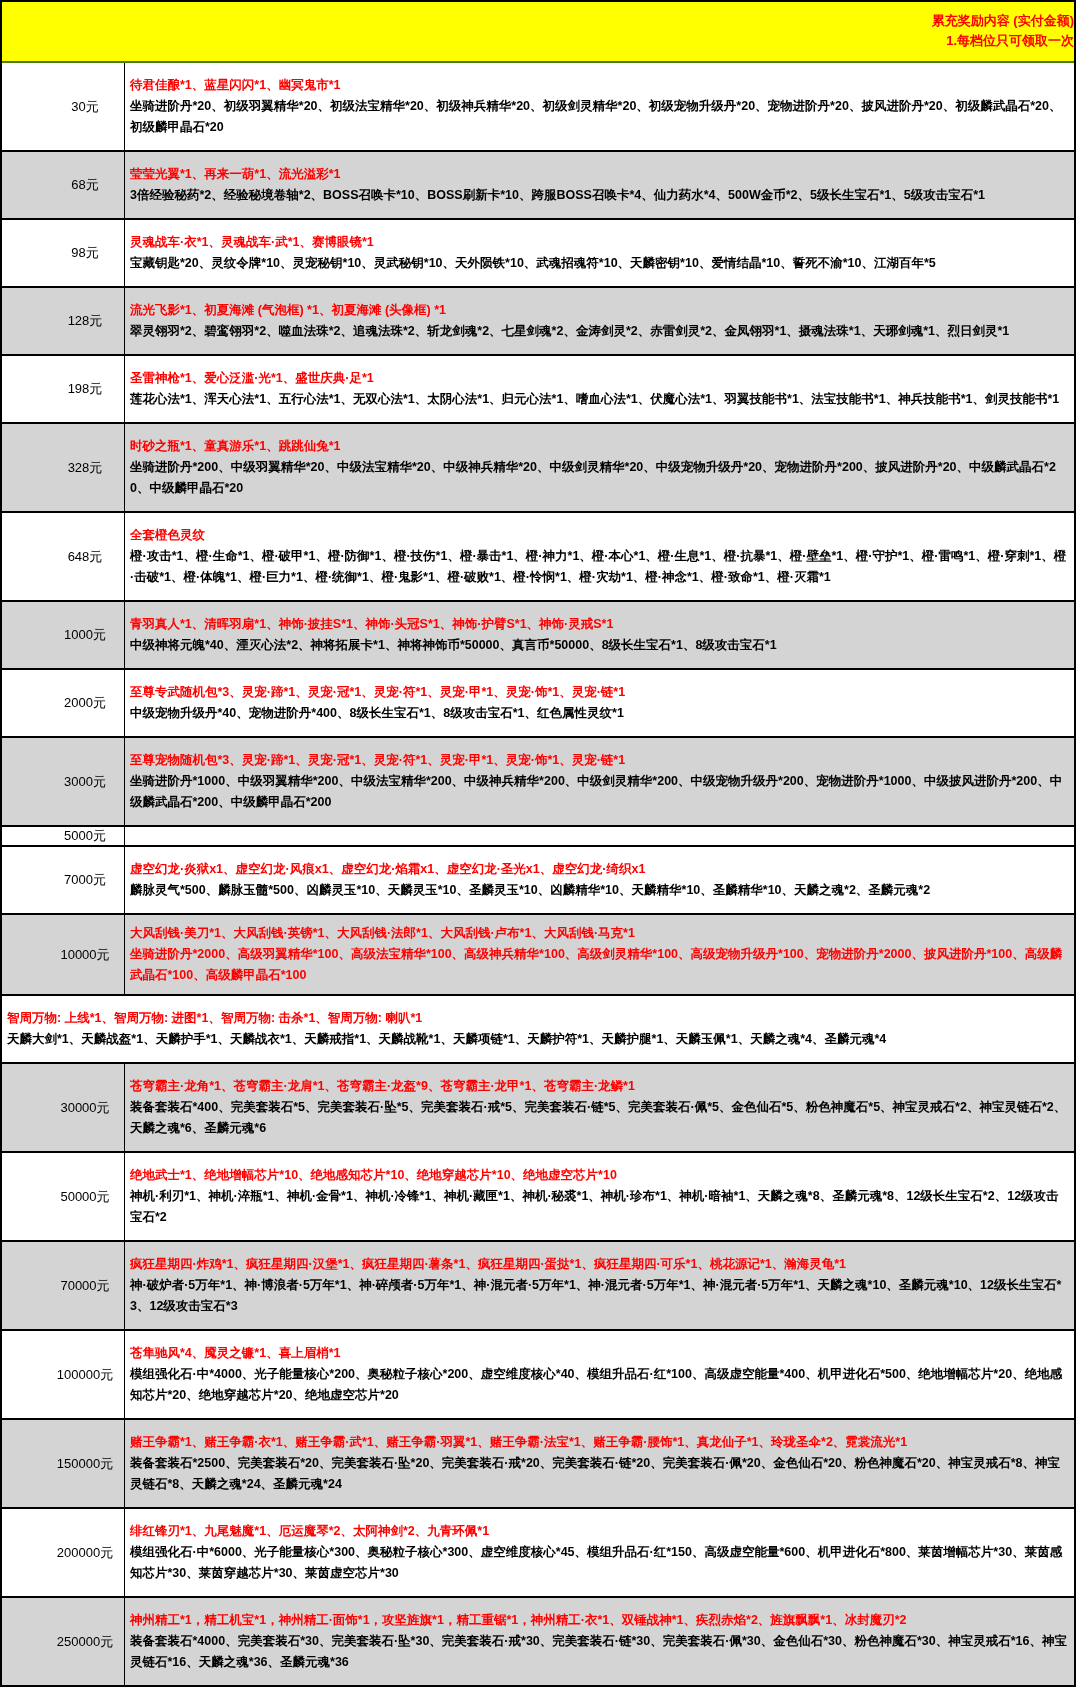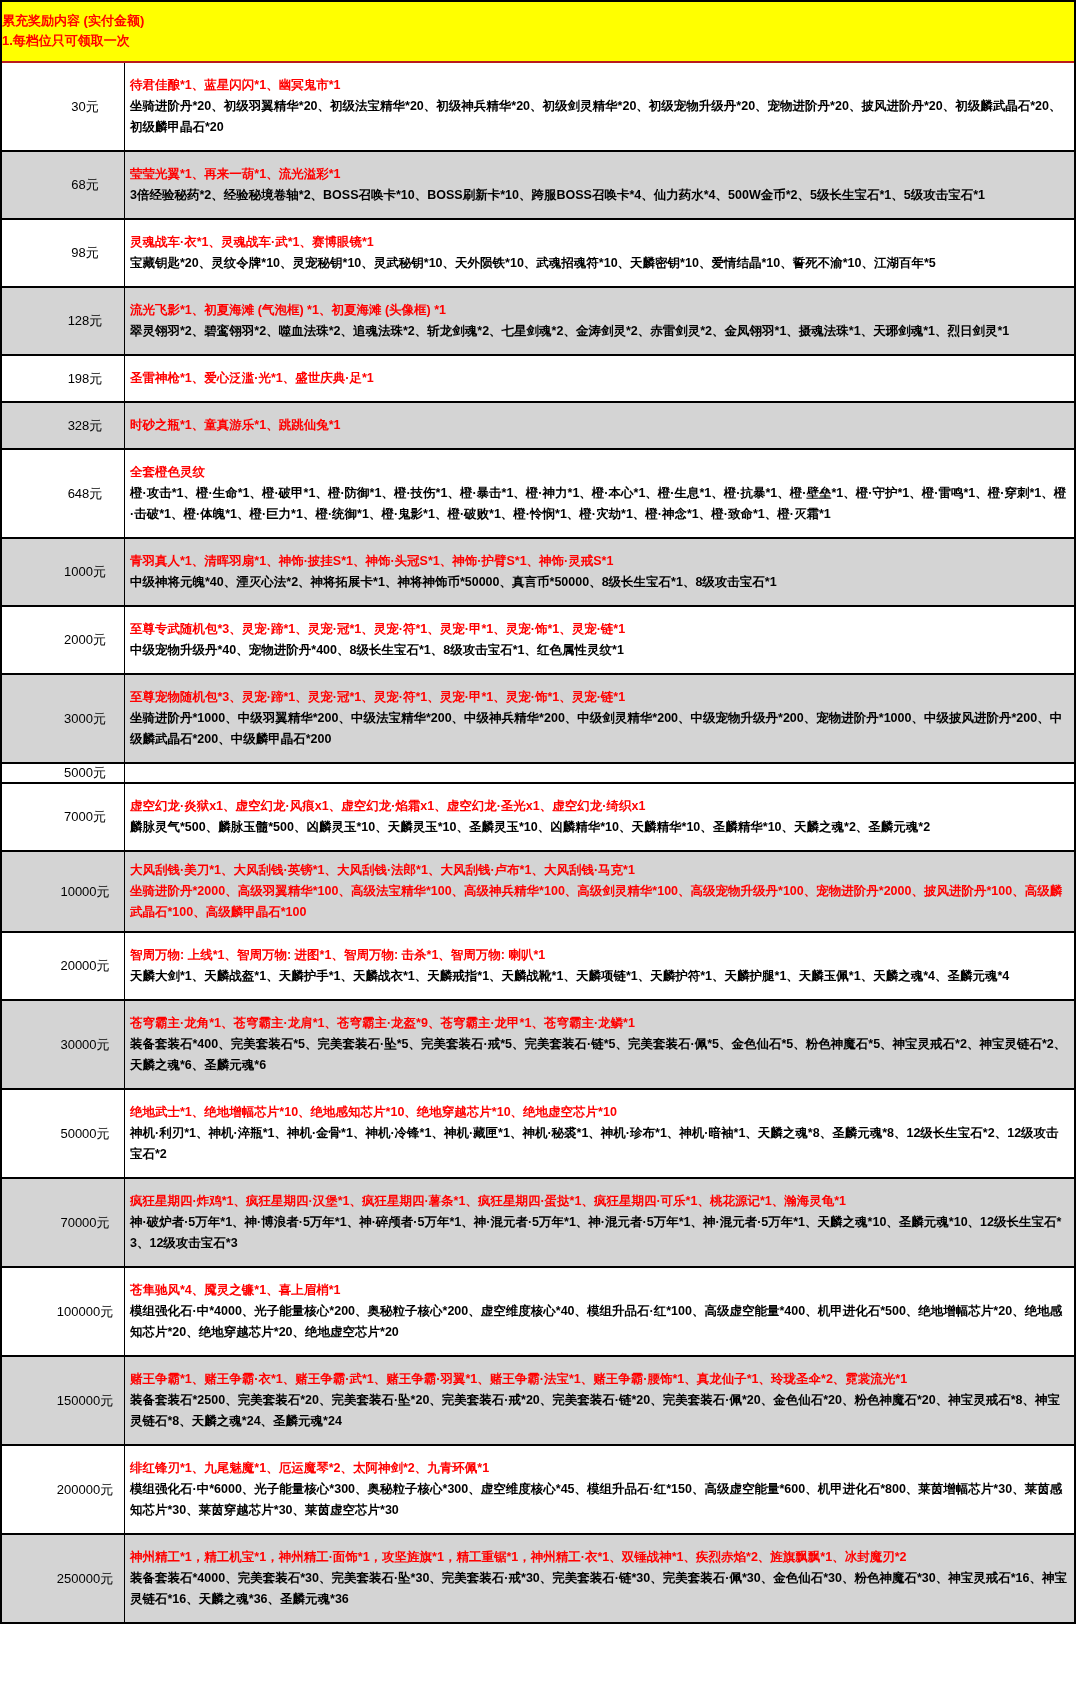--- a/index.html
+++ b/index.html
@@ -5,22 +5,22 @@
   html,body{margin:0;padding:0;background:#fff;}
   body{font-family:"Liberation Sans","DejaVu Sans",sans-serif;}
   .sheet{
     width:1076px;
     box-sizing:border-box;
     border:2px solid #000;
     background:#fff;
   }
   .sheet-header{
     background:#ffff00;
-    border-bottom:2px solid #b91c1c;
-    text-align:left;
+    border-bottom:2px solid #4d7c0f;
+    text-align:right;
     padding:9px 0 10px 0;
   }
   .sheet-header .h-line{
     color:#ff0000;
     font-weight:bold;
     font-size:13px;
     line-height:20px;
   }
   .row{
     display:flex;
@@ -95,27 +95,29 @@
     <div class="content-cell">
       <div class="line red">流光飞影*1、初夏海滩 (气泡框) *1、初夏海滩 (头像框) *1</div>
       <div class="line">翠灵翎羽*2、碧鸾翎羽*2、噬血法珠*2、追魂法珠*2、斩龙剑魂*2、七星剑魂*2、金涛剑灵*2、赤雷剑灵*2、金凤翎羽*1、摄魂法珠*1、天琊剑魂*1、烈日剑灵*1</div>
     </div>
   </div>
 
   <div class="row">
     <div class="tier-cell">198元</div>
     <div class="content-cell">
       <div class="line red">圣雷神枪*1、爱心泛滥·光*1、盛世庆典·足*1</div>
+      <div class="line">莲花心法*1、浑天心法*1、五行心法*1、无双心法*1、太阴心法*1、归元心法*1、嗜血心法*1、伏魔心法*1、羽翼技能书*1、法宝技能书*1、神兵技能书*1、剑灵技能书*1</div>
     </div>
   </div>
 
   <div class="row shaded">
     <div class="tier-cell">328元</div>
     <div class="content-cell">
       <div class="line red">时砂之瓶*1、童真游乐*1、跳跳仙兔*1</div>
+      <div class="line">坐骑进阶丹*200、中级羽翼精华*20、中级法宝精华*20、中级神兵精华*20、中级剑灵精华*20、中级宠物升级丹*20、宠物进阶丹*200、披风进阶丹*20、中级麟武晶石*20、中级麟甲晶石*20</div>
     </div>
   </div>
 
   <div class="row">
     <div class="tier-cell">648元</div>
     <div class="content-cell">
       <div class="line red">全套橙色灵纹</div>
       <div class="line">橙·攻击*1、橙·生命*1、橙·破甲*1、橙·防御*1、橙·技伤*1、橙·暴击*1、橙·神力*1、橙·本心*1、橙·生息*1、橙·抗暴*1、橙·壁垒*1、橙·守护*1、橙·雷鸣*1、橙·穿刺*1、橙·击破*1、橙·体魄*1、橙·巨力*1、橙·统御*1、橙·鬼影*1、橙·破败*1、橙·怜悯*1、橙·灾劫*1、橙·神念*1、橙·致命*1、橙·灭霜*1</div>
     </div>
   </div>
@@ -158,21 +160,20 @@
 
   <div class="row shaded">
     <div class="tier-cell">10000元</div>
     <div class="content-cell compact">
       <div class="line red">大风刮钱·美刀*1、大风刮钱·英镑*1、大风刮钱·法郎*1、大风刮钱·卢布*1、大风刮钱·马克*1</div>
       <div class="line red">坐骑进阶丹*2000、高级羽翼精华*100、高级法宝精华*100、高级神兵精华*100、高级剑灵精华*100、高级宠物升级丹*100、宠物进阶丹*2000、披风进阶丹*100、高级麟武晶石*100、高级麟甲晶石*100</div>
     </div>
   </div>
 
   <div class="row">
-    <div class="tier-cell">20000元</div>
     <div class="content-cell">
       <div class="line red">智周万物: 上线*1、智周万物: 进图*1、智周万物: 击杀*1、智周万物: 喇叭*1</div>
       <div class="line">天麟大剑*1、天麟战盔*1、天麟护手*1、天麟战衣*1、天麟戒指*1、天麟战靴*1、天麟项链*1、天麟护符*1、天麟护腿*1、天麟玉佩*1、天麟之魂*4、圣麟元魂*4</div>
     </div>
   </div>
 
   <div class="row shaded">
     <div class="tier-cell">30000元</div>
     <div class="content-cell">
       <div class="line red">苍穹霸主·龙角*1、苍穹霸主·龙肩*1、苍穹霸主·龙盔*9、苍穹霸主·龙甲*1、苍穹霸主·龙鳞*1</div>

